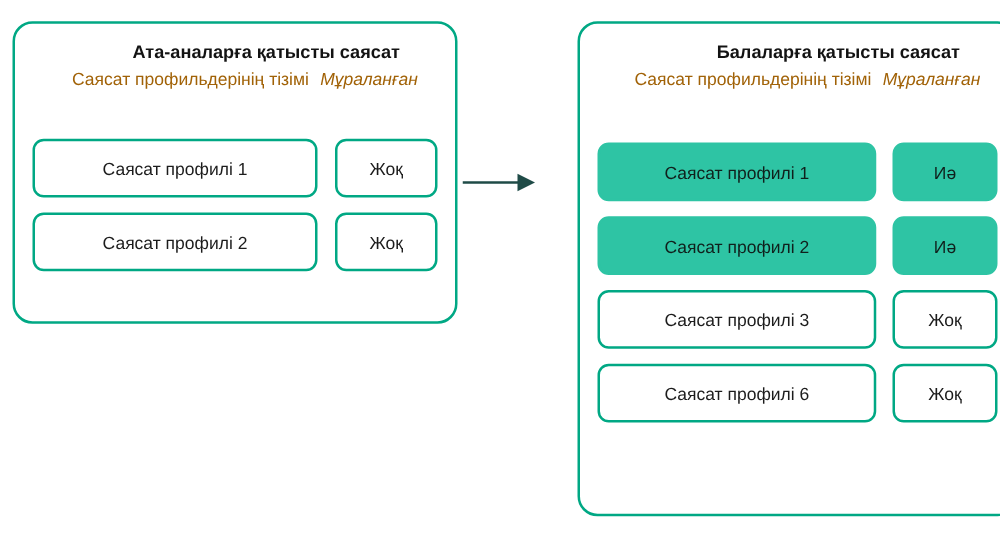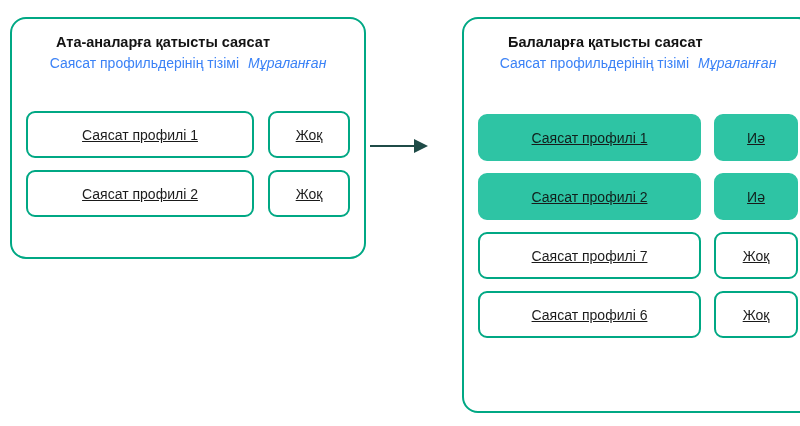--- a/index.html
+++ b/index.html
@@ -38,60 +38,59 @@
     left: 434px;
     top: 17px;
     width: 352px;
     height: 396px;
     margin-left: 28px;
   }
 
   
   .panel-header {
     position: absolute;
-    left: 0;
+    left: 16px;
     right: 0;
     top: 14px;
-    text-align: left;
+    text-align: right;
   }
   .panel-title {
     font-size: 14.5px;
     font-weight: bold;
     line-height: 19px;
     color: #131313;
     margin: 0 auto;
     padding: 0 44px;
   }
   .panel-subtitle {
     display: flex;
     justify-content: center;
     align-items: baseline;
     font-size: 14px;
     line-height: 19px;
-    color: #3b82f6;
+    color: #a16207;
     margin-top: 2px;
     white-space: nowrap;
   }
   .subtitle-col-a { }
   .subtitle-col-b { margin-left: 9px; font-style: italic; }
 
   
   .rows {
     position: absolute;
     left: 0;
     right: 0;
   }
   .rows-left { top: 92px; }
   .rows-right { top: 95px; }
 
   .row {
     display: flex;
     align-items: center;
     padding: 0 14px;
-    text-decoration: underline;
   }
   .row + .row { margin-top: 12px; }
 
   .cell {
     box-sizing: border-box;
     border: 2px solid #00a884;
     border-radius: 9px;
     background: #ffffff;
     height: 47px;
     display: flex;
@@ -175,21 +174,21 @@
         <div class="cell cell-name filled">Саясат профилі 1</div>
         <div class="cell cell-inherit filled">Иә</div>
       </div>
 
       <div class="row">
         <div class="cell cell-name filled">Саясат профилі 2</div>
         <div class="cell cell-inherit filled">Иә</div>
       </div>
 
       <div class="row">
-        <div class="cell cell-name">Саясат профилі 7</div>
+        <div class="cell cell-name">Саясат профилі 3</div>
         <div class="cell cell-inherit">Жоқ</div>
       </div>
 
       <div class="row">
         <div class="cell cell-name">Саясат профилі 6</div>
         <div class="cell cell-inherit">Жоқ</div>
       </div>
 
     </div>
   </div>

